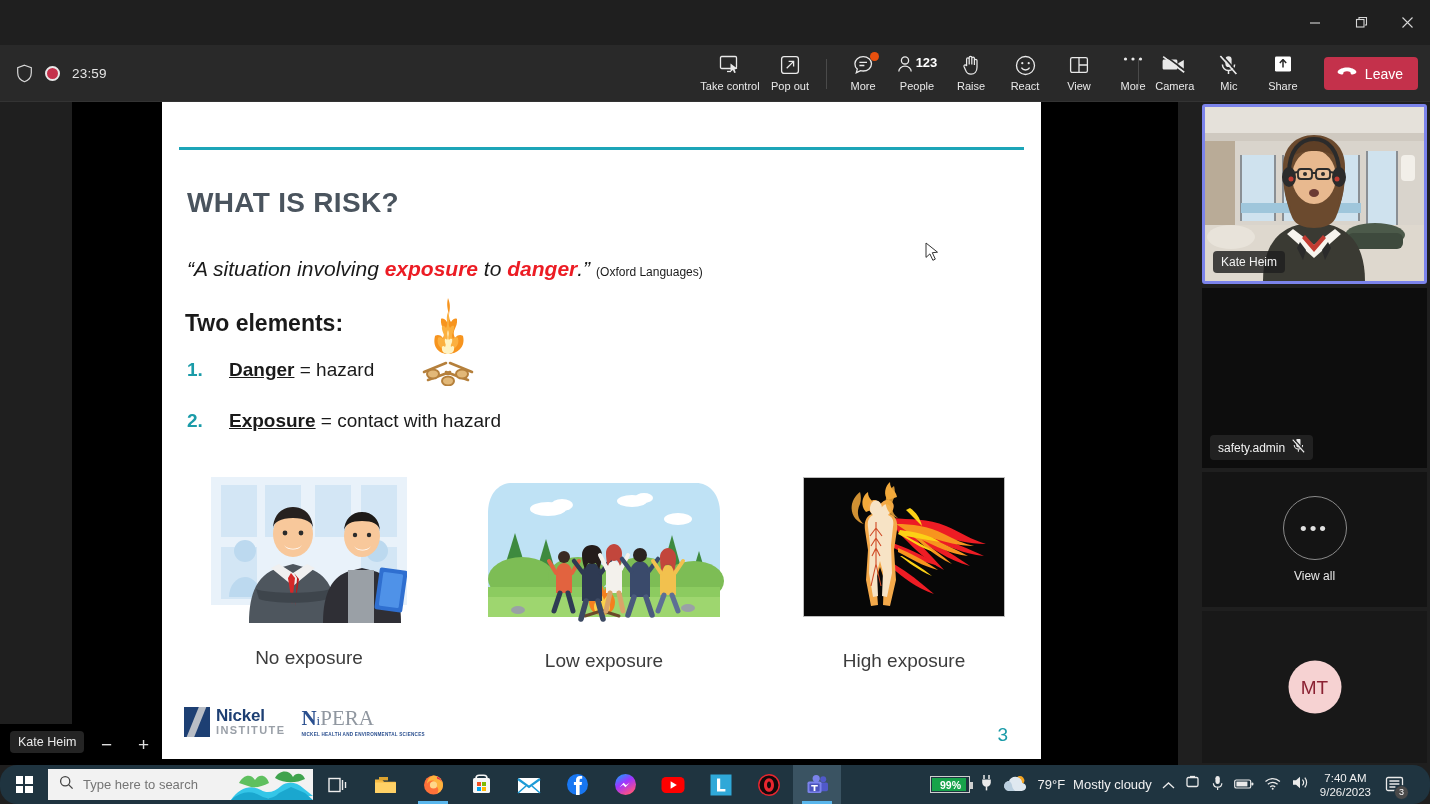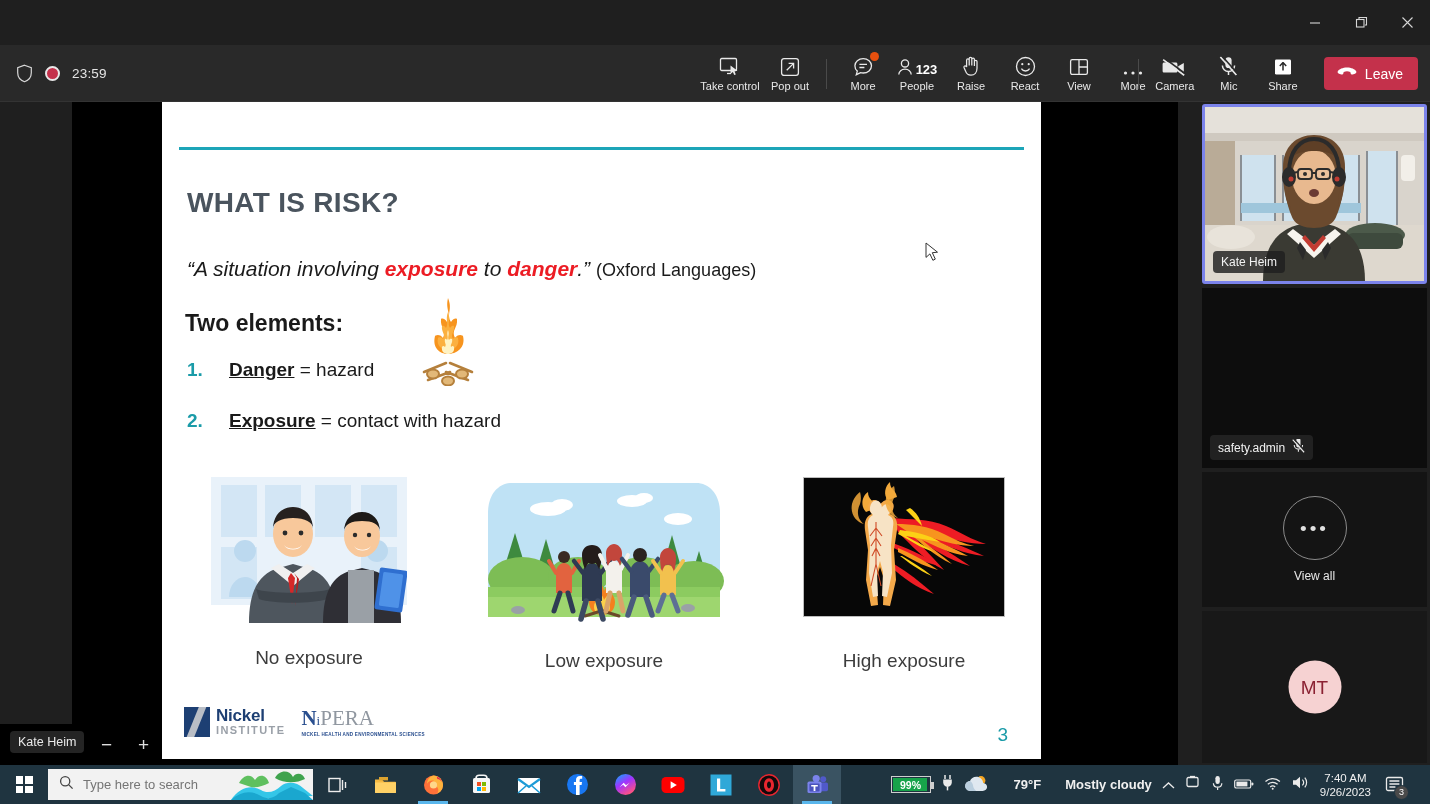--- a/index.html
+++ b/index.html
@@ -47,21 +47,21 @@
     position: absolute; left: 697px; top: 0; height: 57px;
     display: flex; align-items: center;
   }
   .tb-item {
     width: 54px; height: 53px;
     display: flex; flex-direction: column; align-items: center; justify-content: center;
     gap: 3px; color: #e9e9e9; border-radius: 4px; position: relative;
     cursor: pointer;
   }
   .tb-item.wide { width: 66px; }
-  .tb-ic { height: 22px; display: flex; align-items: flex-end; justify-content: center; position: relative; }
+  .tb-ic { height: 22px; display: flex; align-items: flex-start; justify-content: center; position: relative; }
   .tb-lb { font-size: 11px; line-height: 12px; white-space: nowrap; color: #e9e9e9; }
   .tb-sep { width: 1px; height: 30px; background: #4a4a4a; margin: 0 9px; }
   .badge-dot {
     position: absolute; top: -3px; right: -5px;
     width: 9px; height: 9px; border-radius: 50%; background: #e8500e;
   }
   .ppl-count { font-size: 13px; font-weight: bold; color: #fff; margin-left: 2px; }
 
   .tb-right {
     position: absolute; right: 12px; top: 0; height: 57px;
@@ -93,21 +93,21 @@
   }
   .slide-title {
     position: absolute; left: 25px; top: 85px;
     font-size: 28px; font-weight: bold; color: #4a545e; letter-spacing: .3px;
   }
   .slide-quote {
     position: absolute; left: 25px; top: 155px;
     font-size: 21px; font-style: italic; color: #1a1a1a; white-space: nowrap;
   }
   .slide-quote b { color: #ec1c24; font-style: italic; font-weight: bold; }
-  .quote-src { font-size: 18px; font-style: normal; color: #1a1a1a; margin-left: 6px; }
+  .quote-src { font-size: 12px; font-style: normal; color: #1a1a1a; margin-left: 6px; }
   .two-el {
     position: absolute; left: 23px; top: 208px;
     font-size: 23px; font-weight: bold; color: #1a1a1a;
   }
   .li-row { position: absolute; left: 25px; font-size: 19px; color: #1a1a1a; }
   .li-row .num { color: #1a9ba8; font-weight: bold; display: inline-block; width: 42px; }
   .li-row u { font-weight: bold; text-decoration: underline; }
   .li1 { top: 257px; }
   .li2 { top: 308px; }
 
@@ -206,21 +206,21 @@
     width: 53px; height: 53px; border-radius: 50%; background: #f6d2d2;
     display: flex; align-items: center; justify-content: center;
     color: #8b2233; font-size: 19px;
   }
   .dots3 { letter-spacing: 3px; font-size: 19px; line-height: 1; }
 
   
   .taskbar {
     position: absolute; left: 0; top: 765px; width: 1430px; height: 39px;
     background: #1f3440;
-    display: flex; align-items: center;
+    display: flex; align-items: center; border-radius: 17px;
   }
   .start-btn { width: 48px; height: 39px; display: flex; align-items: center; justify-content: center; }
   .win-logo { width: 17px; height: 17px; display: grid; grid-template-columns: 1fr 1fr; grid-template-rows: 1fr 1fr; gap: 2px; }
   .win-logo i { background: #fff; display: block; }
   .search-box {
     width: 265px; height: 31px; background: #f2f2f2; display: flex; align-items: center;
     gap: 9px; padding-left: 11px; position: relative; overflow: hidden;
   }
   .search-box input {
     border: 0; background: transparent; outline: none; font-size: 13px; color: #2b2b2b;
@@ -233,21 +233,21 @@
   }
   .tk-ic.sel { background: #3a5362; }
   .tray { margin-left: auto; display: flex; align-items: center; gap: 10px; padding-right: 23px; color: #eaeaea; }
   .batt {
     border: 1px solid #cfcfcf; width: 40px; height: 17px; position: relative;
     display: flex; align-items: center; justify-content: center;
   }
   .batt i { position: absolute; left: 1px; top: 1px; bottom: 1px; width: 34px; background: #17a34a; }
   .batt span { position: relative; font-size: 10.5px; color: #fff; font-weight: bold; }
   .batt::after { content:""; position:absolute; right:-4px; top:5px; width:3px; height:7px; background:#cfcfcf; }
-  .weather { display: flex; align-items: center; gap: 24px; font-size: 13px; color: #f0f0f0; font-weight: bold; }
+  .weather { display: flex; align-items: center; gap: 8px; font-size: 13px; color: #f0f0f0; }
   .clock { font-size: 11.5px; line-height: 14px; text-align: center; color: #f0f0f0; }
   .notif { position: relative; width: 26px; height: 26px; display:flex; align-items:center; justify-content:center;}
   .notif-badge {
     position: absolute; right: -2px; bottom: -2px; width: 15px; height: 15px; border-radius: 50%;
     background: #4a4a4a; color: #fff; font-size: 9px; display:flex; align-items:center; justify-content:center;
     border: 1px solid #1f3440;
   }
 </style>
 </head>
 <body>

